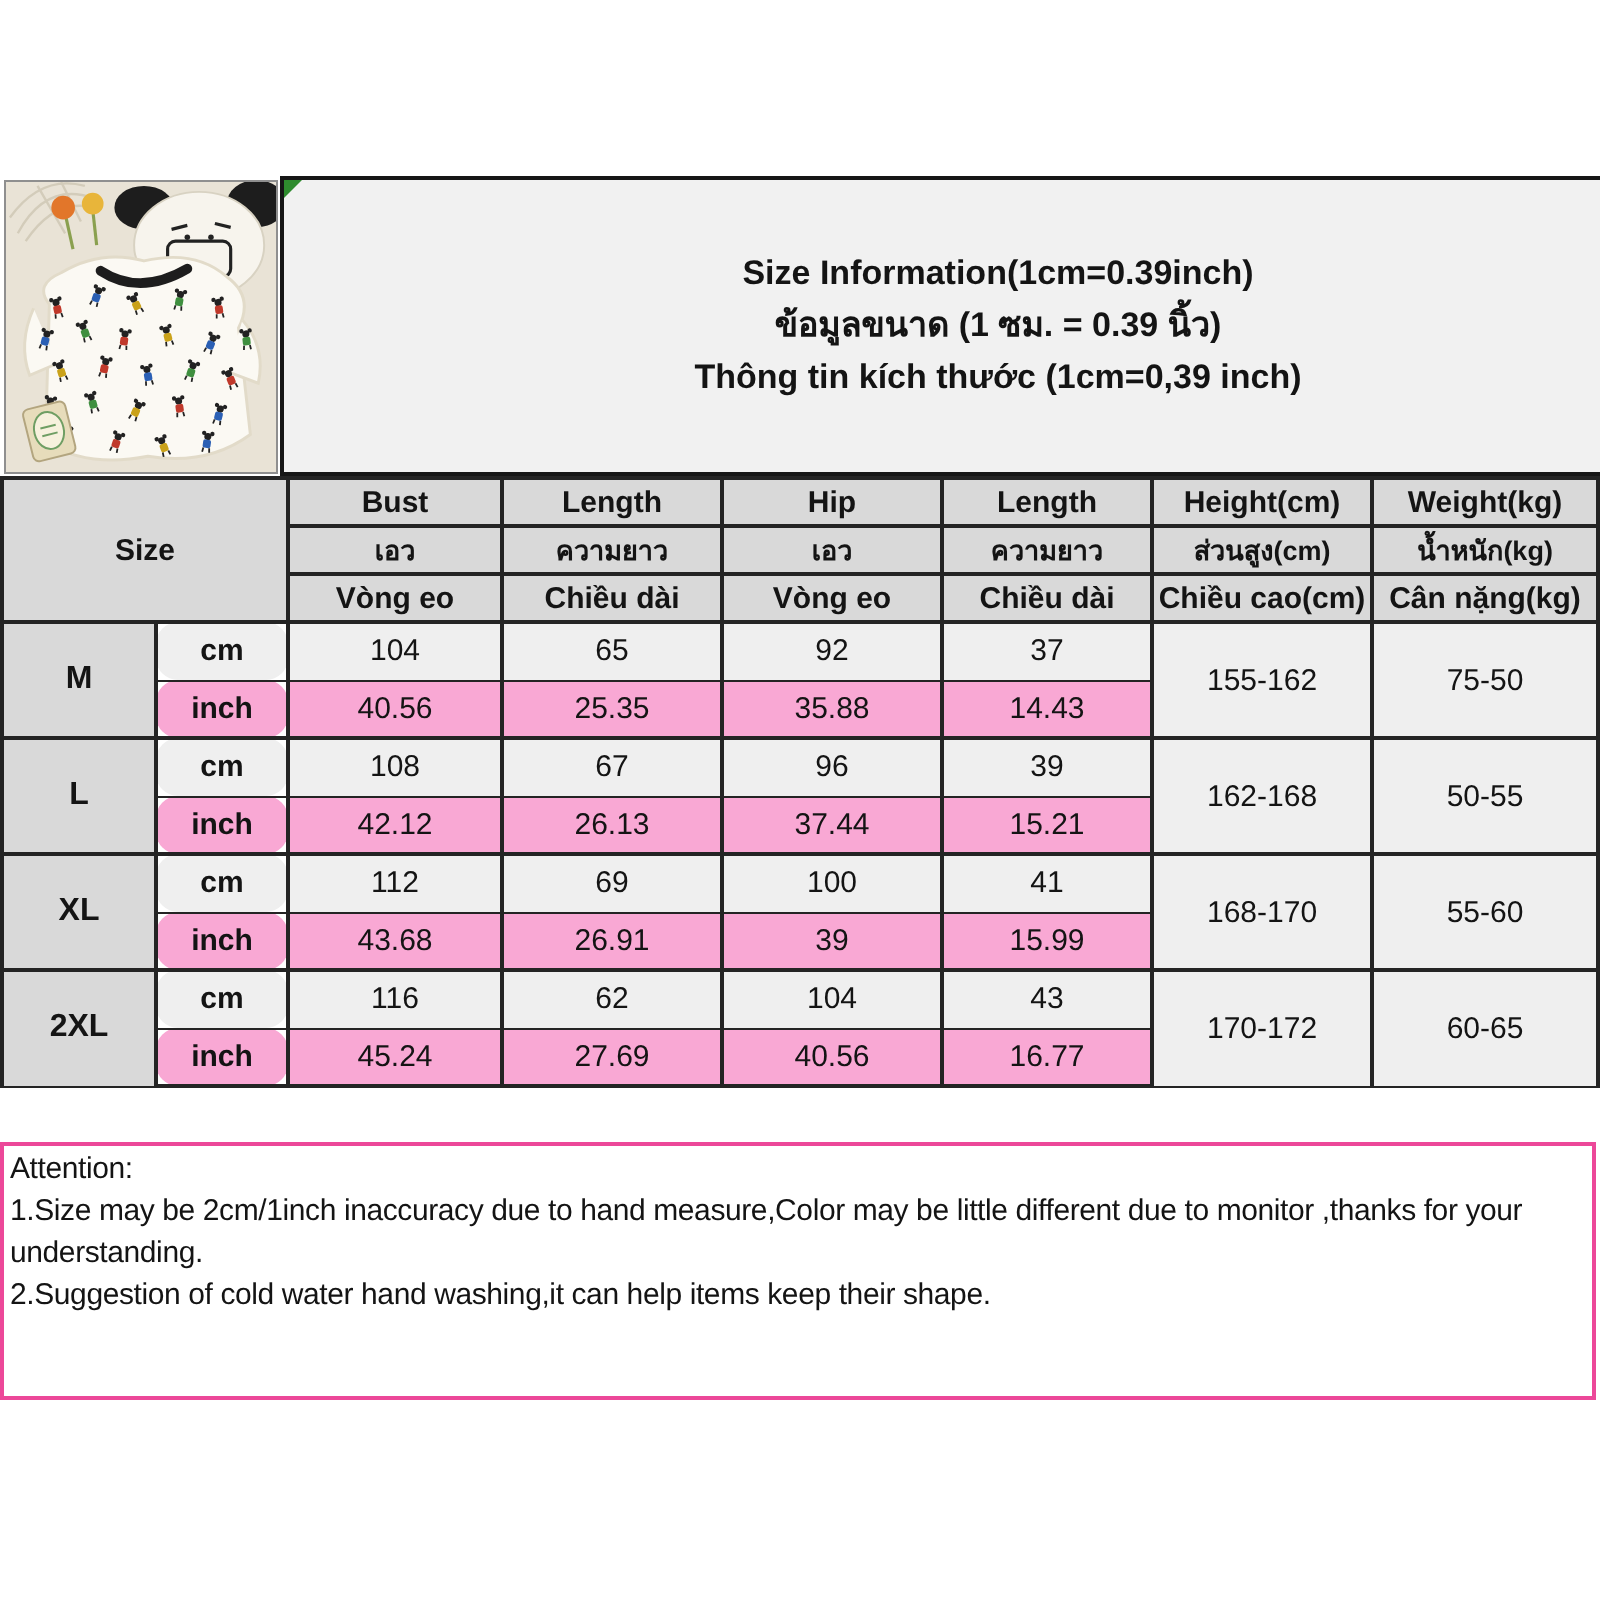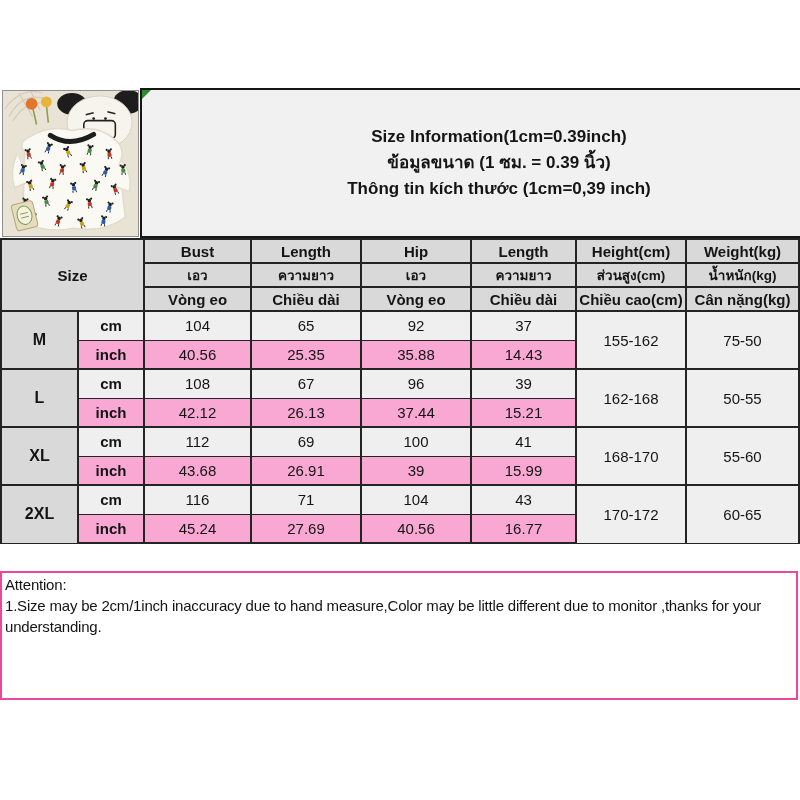--- a/index.html
+++ b/index.html
@@ -23,21 +23,21 @@
   table.sizetable{position:absolute;left:0;top:238px;width:798px;border-collapse:collapse;
             table-layout:fixed;text-align:center;}
   .sizetable td,.sizetable th{border:2px solid #242424;padding:0;overflow:hidden;
             font-family:"Liberation Sans","DejaVu Sans",sans-serif;}
   .sizetable th{background:#d9d9d9;font-weight:bold;font-size:15px;}
   tr.hr{height:24px;}
   tr.hr-th th{font-size:13.5px;}
   .size-big{font-size:27px;font-weight:bold;background:#d9d9d9;}
   tr.dr{height:29px;font-size:15px;}
   td.lbl{background:#d9d9d9;font-weight:bold;font-size:16px;}
-  td.unit{font-weight:bold;font-size:15px;}
+  td.unit{font-weight:bold;font-size:15px;border-radius:11px;}
   tr.cmrow td{background:#efefef;}
   tr.cmrow td.lbl{background:#d9d9d9;}
   tr.inchrow td{background:#f9a8d4;}
   td.merged{background:#efefef;font-size:15px;}
   tr.cmrow td{border-bottom-width:1px;}
   tr.inchrow td{border-top-width:1px;}
   tr.inchrow td.gb{border-bottom-width:2px;}
 
   
   .attention{position:absolute;left:0;top:571px;width:798px;height:129px;
@@ -226,34 +226,35 @@
       <td class="gb">43.68</td>
       <td class="gb">26.91</td>
       <td class="gb">39</td>
       <td class="gb">15.99</td>
     </tr>
 
     <tr class="dr cmrow">
       <td class="lbl" rowspan="2">2XL</td>
       <td class="unit">cm</td>
       <td>116</td>
-      <td>71</td>
+      <td>62</td>
       <td>104</td>
       <td>43</td>
       <td class="merged" rowspan="2">170-172</td>
       <td class="merged" rowspan="2">60-65</td>
     </tr>
     <tr class="dr inchrow">
       <td class="unit gb">inch</td>
       <td class="gb">45.24</td>
       <td class="gb">27.69</td>
       <td class="gb">40.56</td>
       <td class="gb">16.77</td>
     </tr>
   </tbody>
     </table>
 
   <div class="attention">
     <div>Attention:</div>
     <div>1.Size may be 2cm/1inch inaccuracy due to hand measure,Color may be little different due to monitor ,thanks for your understanding.</div>
+    <div>2.Suggestion of cold water hand washing,it can help items keep their shape.</div>
   </div>
 
 </div>
 
 </body></html>

